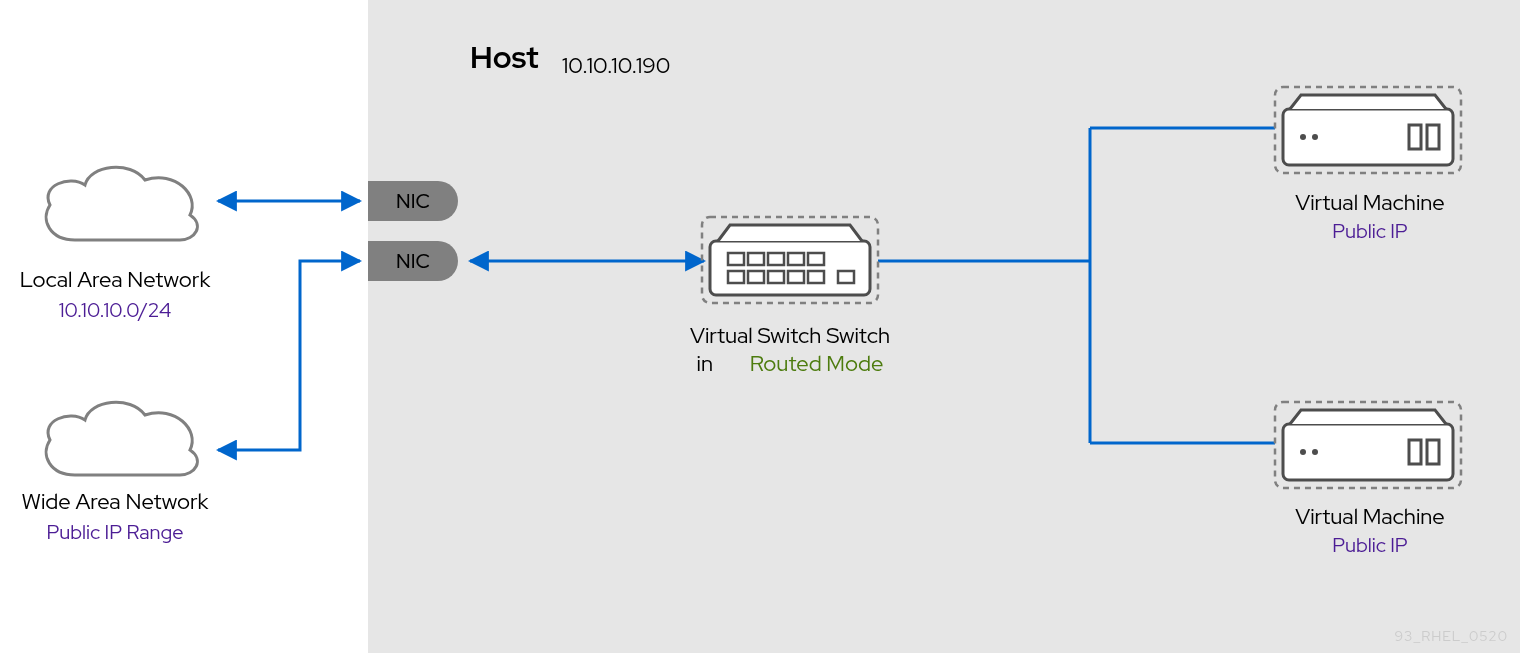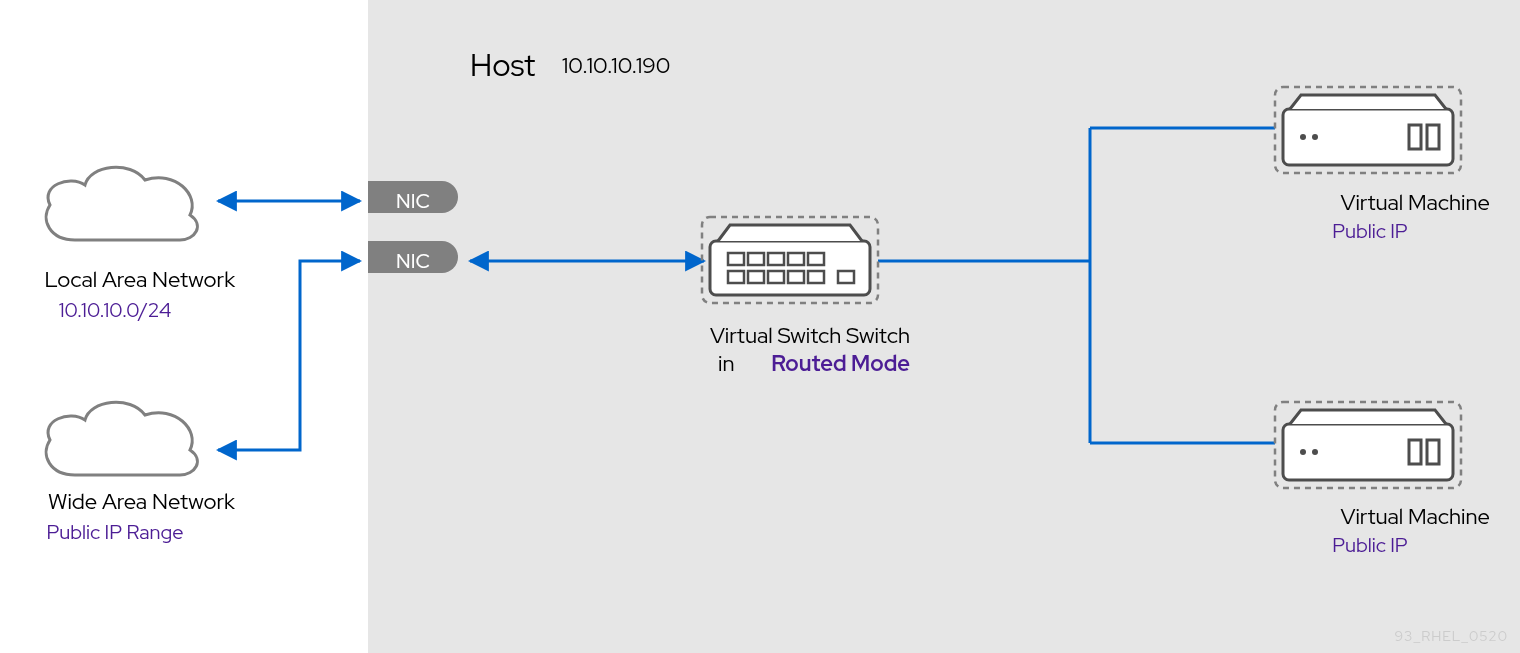--- a/index.html
+++ b/index.html
@@ -17,54 +17,54 @@
     position: absolute;
     left: 368px;
     top: 0;
     width: 1152px;
     height: 653px;
     background: #e6e6e6;
   }
   .host-title {
     position: absolute;
     left: 470px;
-    top: 44px;
+    top: 36px;
     font-size: 31px;
-    font-weight: 400;
+    font-weight: 700;
     color: #000;
   }
   .host-ip {
     position: absolute;
     left: 562px;
     top: 51px;
     font-size: 22px;
     color: #000;
     text-align: center;
   }
   .label {
     position: absolute;
     font-size: 22px;
     color: #000;
-    text-align: right;
+    text-align: center;
     width: 240px;
   }
   .label-small {
     position: absolute;
     font-size: 20px;
     color: #4c1d95;
     text-align: center;
     width: 240px;
   }
-  .accent { color: #4c1d95; font-weight: 700; margin-left: 32px; }
+  .accent { color: #4d7c0f; font-weight: 400; margin-left: 32px; }
   .nic {
     position: absolute;
     width: 90px;
-    height: 32px;
+    height: 40px;
     background: #808080;
-    color: #ffffff;
+    color: #000000;
     font-size: 20px;
     font-weight: 500;
     line-height: 40px;
     text-align: center;
     border-top-right-radius: 20px;
     border-bottom-right-radius: 20px;
   }
   .watermark {
     position: absolute;
     right: 12px;

